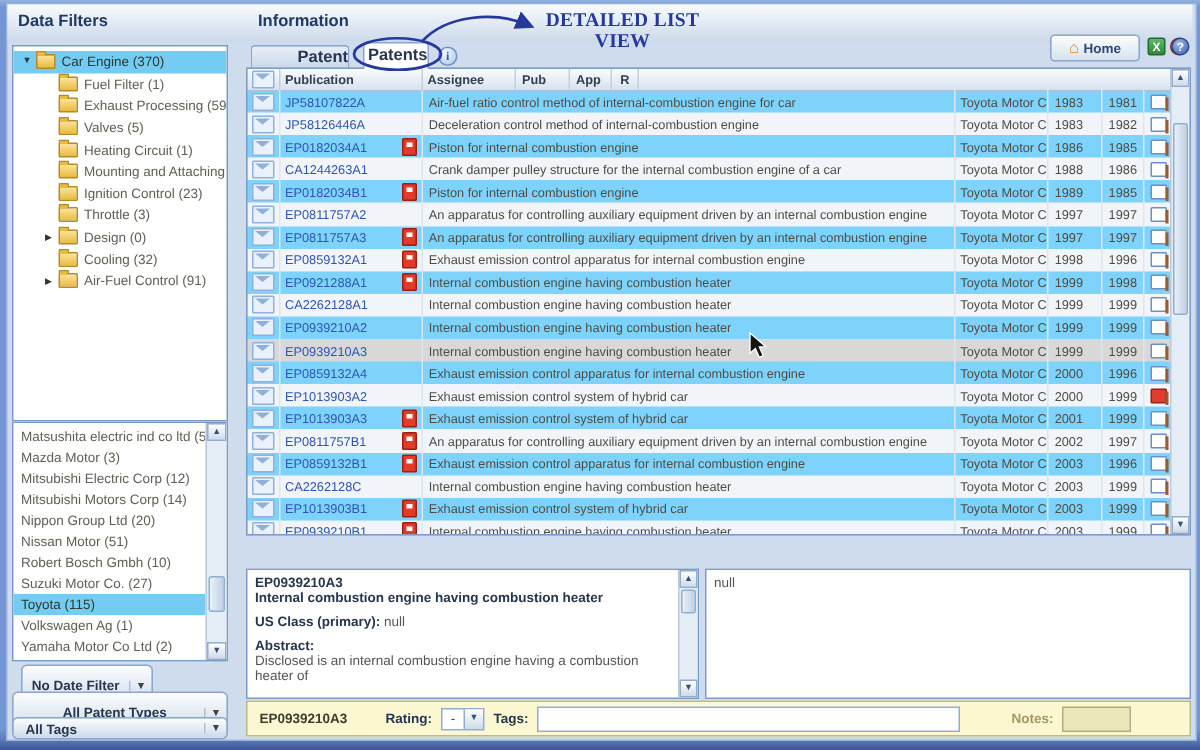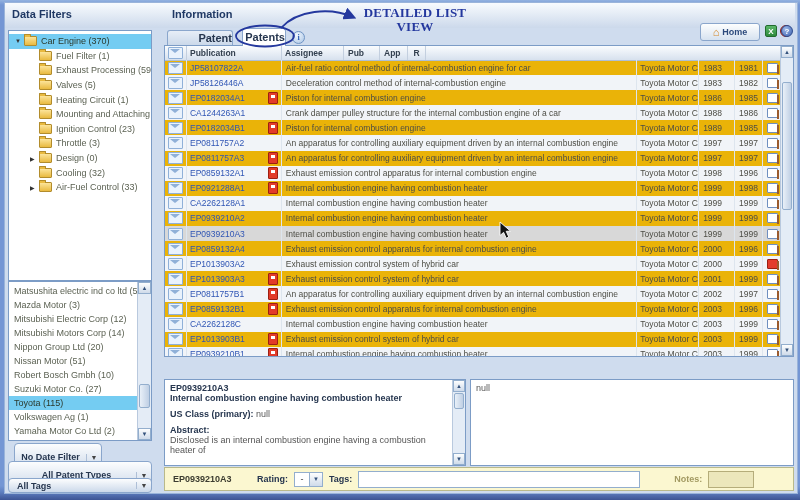--- a/index.html
+++ b/index.html
@@ -28,21 +28,21 @@
   .fbtn .dar{width:14px;text-align:center;font-size:7px;color:#444;border-left:1px solid #aebfd6}
   
   .tab{position:absolute;height:15px;border:1px solid #8aa6cc;border-bottom:none;border-radius:3px 3px 0 0;font-size:11px;font-weight:bold;color:#26364f;text-align:right;background:linear-gradient(#e7eef7,#c9d7e9);line-height:15px;cursor:pointer}
   .tab.active{background:#fff;z-index:3}
   .infoicon{position:absolute;width:11px;height:11px;border-radius:50%;background:radial-gradient(circle at 35% 30%,#f2f8ff,#a9c4e4);border:1px solid #6f94c4;color:#2c5bb0;font-size:8px;font-weight:bold;font-family:"Liberation Serif",serif;text-align:center;line-height:11px;cursor:pointer}
   .homebtn{position:absolute;left:700px;top:23px;width:58px;height:16px;background:linear-gradient(#fdfefe,#d6e2f0);border:1px solid #8aa6cc;border-radius:3px;font-size:9px;font-weight:bold;color:#2c4a7c;display:flex;align-items:center;justify-content:center;gap:3px;cursor:pointer}
   .homeglyph{color:#d4882a;font-size:11px;line-height:10px}
   .sqicon{position:absolute;top:25px;width:12px;height:12px;border-radius:2px;font-size:8px;font-weight:bold;color:#fff;text-align:center;line-height:12px;cursor:pointer;box-sizing:border-box}
   .annot{position:absolute;left:360px;top:6px;width:110px;text-align:center;font-family:"Liberation Serif","DejaVu Serif",serif;font-weight:bold;font-size:13px;color:#24389e;line-height:14px;letter-spacing:.2px}
   
-  .tblbox{position:absolute;left:164px;top:45px;width:630px;height:312px;background:#eab308;border:1px solid #7c9cc6;box-sizing:border-box;overflow:hidden}
+  .tblbox{position:absolute;left:164px;top:45px;width:630px;height:312px;background:#7dd3fc;border:1px solid #7c9cc6;box-sizing:border-box;overflow:hidden}
   .thead{display:flex;height:14px;background:linear-gradient(#fafcfe,#d7e1ee);border-bottom:1px solid #aebfd6;font-size:8.5px;font-weight:bold;color:#33404f}
   .trow{display:flex;height:15.1px;font-size:8.5px;color:#4d4d45;align-items:center}
   .trow:nth-of-type(even){background:#f1f4f8}
   .trow.sel{background:#d8d8d8}
   .cell{overflow:hidden;white-space:nowrap;box-sizing:border-box;border-right:1px solid #dde5ee;height:100%;display:flex;align-items:center}
   .thead .cell{border-right:1px solid #c3cfdf}
   .c-mail{width:22px;justify-content:center}
   .c-pub{width:95px;padding-left:3px;color:#2f55b4}
   .c-pub .num{flex:1}
   .c-title{width:356px;padding-left:4px}
@@ -139,21 +139,21 @@
 
     <div class="titem child">
       <span class="arr"></span>
       <span class="folder"></span>
       <span>Cooling (32)</span>
     </div>
 
     <div class="titem child">
       <span class="arr">▶</span>
       <span class="folder"></span>
-      <span>Air-Fuel Control (33)</span>
+      <span>Air-Fuel Control (91)</span>
     </div>
   </div>
 
 <div class="listbox">
   <div style="position:absolute;left:0;top:2px;right:14px">
 
       <div class="citem">Matsushita electric ind co ltd (5)</div>
 
       <div class="citem">Mazda Motor (3)</div>
 

